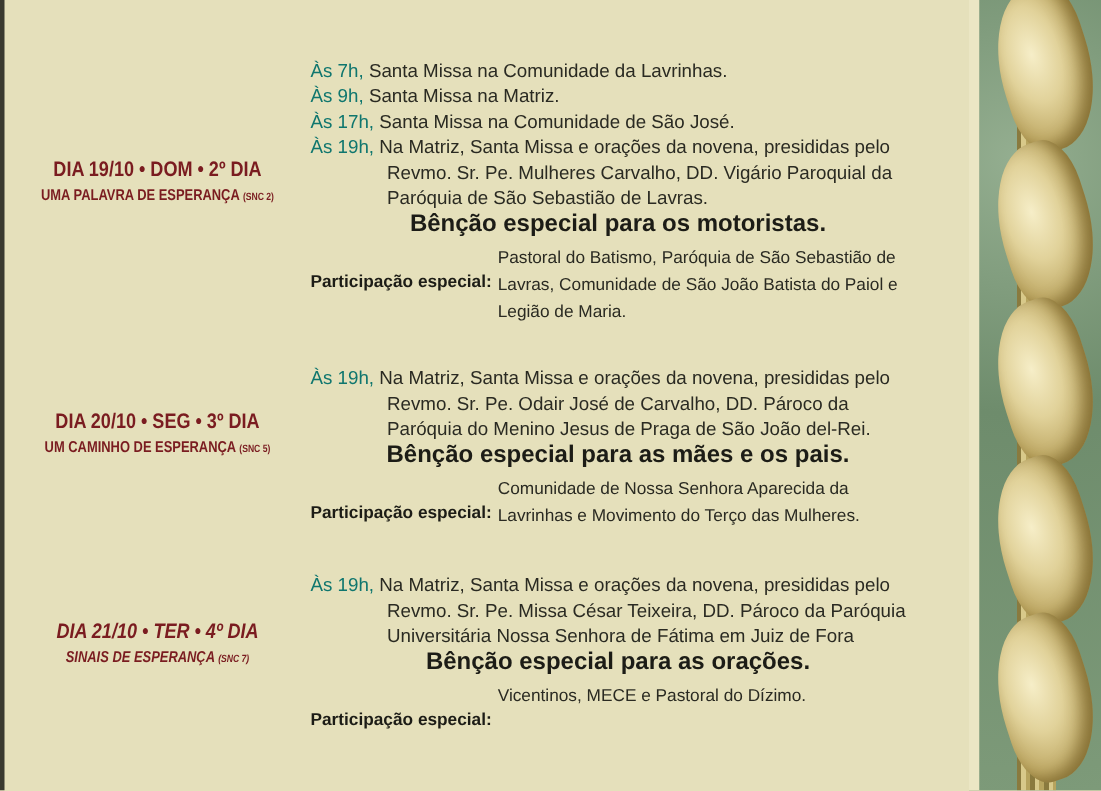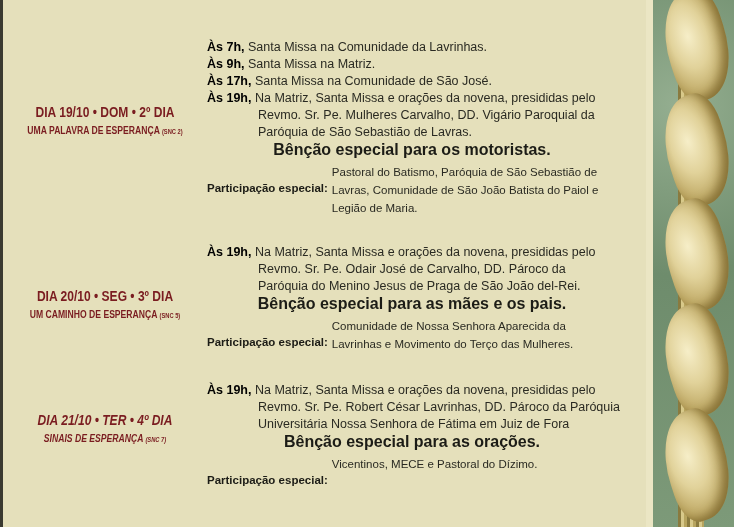--- a/index.html
+++ b/index.html
@@ -15,21 +15,21 @@
      background: radial-gradient(ellipse at 40% 40%, #f6eec8 0, #e1d29a 35%, #b9a25c 70%, #8a7638 100%);
      box-shadow: inset -6px -4px 10px rgba(90,70,20,0.5); transform:rotate(-18deg); }
 
   .day-block { position:absolute; left:0; width:210px; text-align:center; color:#7a1c20; }
   .day-title { font-family:"Liberation Sans Narrow","Liberation Sans", sans-serif; font-weight:bold; font-size:14px; letter-spacing:0px; transform:scaleX(0.86); transform-origin:center; white-space:nowrap; }
   .day-subtitle { font-weight:bold; font-size:10.5px; margin-top:4px; transform:scaleX(0.82); transform-origin:center; white-space:nowrap; }
   .day-subtitle .snc { font-size:7px; }
 
   .schedule { position:absolute; left:207px; width:410px; color:#2a2a22; font-size:12.5px; line-height:17px; }
   .line { white-space:nowrap; }
-  .line b { font-weight:bold; color:#000000; }
+  .line b { font-weight:normal; color:#0f766e; }
   .indent { padding-left:51px; }
   .blessing { text-align:center; font-weight:bold; font-size:16px; color:#1c1c16; }
   .participation { display:flex; font-size:11.5px; line-height:18px; margin-top:5px; }
   .participation .lbl { font-weight:bold; white-space:nowrap; color:#1c1c16;margin-top:16px; }
   .participation .val { padding-left:4px; }
 </style>
 </head>
 <body>
 
 <div class="left-edge"></div>
@@ -45,42 +45,42 @@
   <div class="line"><b>Às 19h,</b> <span>Na Matriz, Santa Missa e orações da novena, presididas pelo</span></div>
   <div class="line indent">Revmo. Sr. Pe. Mulheres Carvalho, DD. Vigário Paroquial da</div>
   <div class="line indent">Paróquia de São Sebastião de Lavras.</div>
   <div class="blessing">Bênção especial para os motoristas.</div>
   <div class="participation">
     <span class="lbl">Participação especial:</span>
     <span class="val">Pastoral do Batismo, Paróquia de São Sebastião de Lavras, Comunidade de São João Batista do Paiol e Legião de Maria.</span>
   </div>
 </div>
 
-<div class="day-block" style="top:288px;">
+<div class="day-block" style="top:272px;">
   <div class="day-title">DIA 20/10 • SEG • 3º DIA</div>
   <div class="day-subtitle"><span>UM CAMINHO DE ESPERANÇA</span> <span class="snc">(SNC 5)</span></div>
 </div>
 <div class="schedule" style="top:244px;">
   <div class="line"><b>Às 19h,</b> <span>Na Matriz, Santa Missa e orações da novena, presididas pelo</span></div>
   <div class="line indent">Revmo. Sr. Pe. Odair José de Carvalho, DD. Pároco da</div>
   <div class="line indent">Paróquia do Menino Jesus de Praga de São João del-Rei.</div>
   <div class="blessing">Bênção especial para as mães e os pais.</div>
   <div class="participation">
     <span class="lbl">Participação especial:</span>
     <span class="val">Comunidade de Nossa Senhora Aparecida da Lavrinhas e Movimento do Terço das Mulheres.</span>
   </div>
 </div>
 
 <div class="day-block" style="top:412px;font-style:italic;">
   <div class="day-title">DIA 21/10 • TER • 4º DIA</div>
   <div class="day-subtitle"><span>SINAIS DE ESPERANÇA</span> <span class="snc">(SNC 7)</span></div>
 </div>
 <div class="schedule" style="top:382px;">
   <div class="line"><b>Às 19h,</b> <span>Na Matriz, Santa Missa e orações da novena, presididas pelo</span></div>
-  <div class="line indent">Revmo. Sr. Pe. Robert César Lavrinhas, DD. Pároco da Paróquia</div>
+  <div class="line indent">Revmo. Sr. Pe. Missa César Teixeira, DD. Pároco da Paróquia</div>
   <div class="line indent">Universitária Nossa Senhora de Fátima em Juiz de Fora</div>
   <div class="blessing">Bênção especial para as orações.</div>
   <div class="participation">
     <span class="lbl">Participação especial:</span>
     <span class="val">Vicentinos, MECE e Pastoral do Dízimo.</span>
   </div>
 </div>
 
 <div class="border-ornament">
   <div class="cream-strip"></div>

